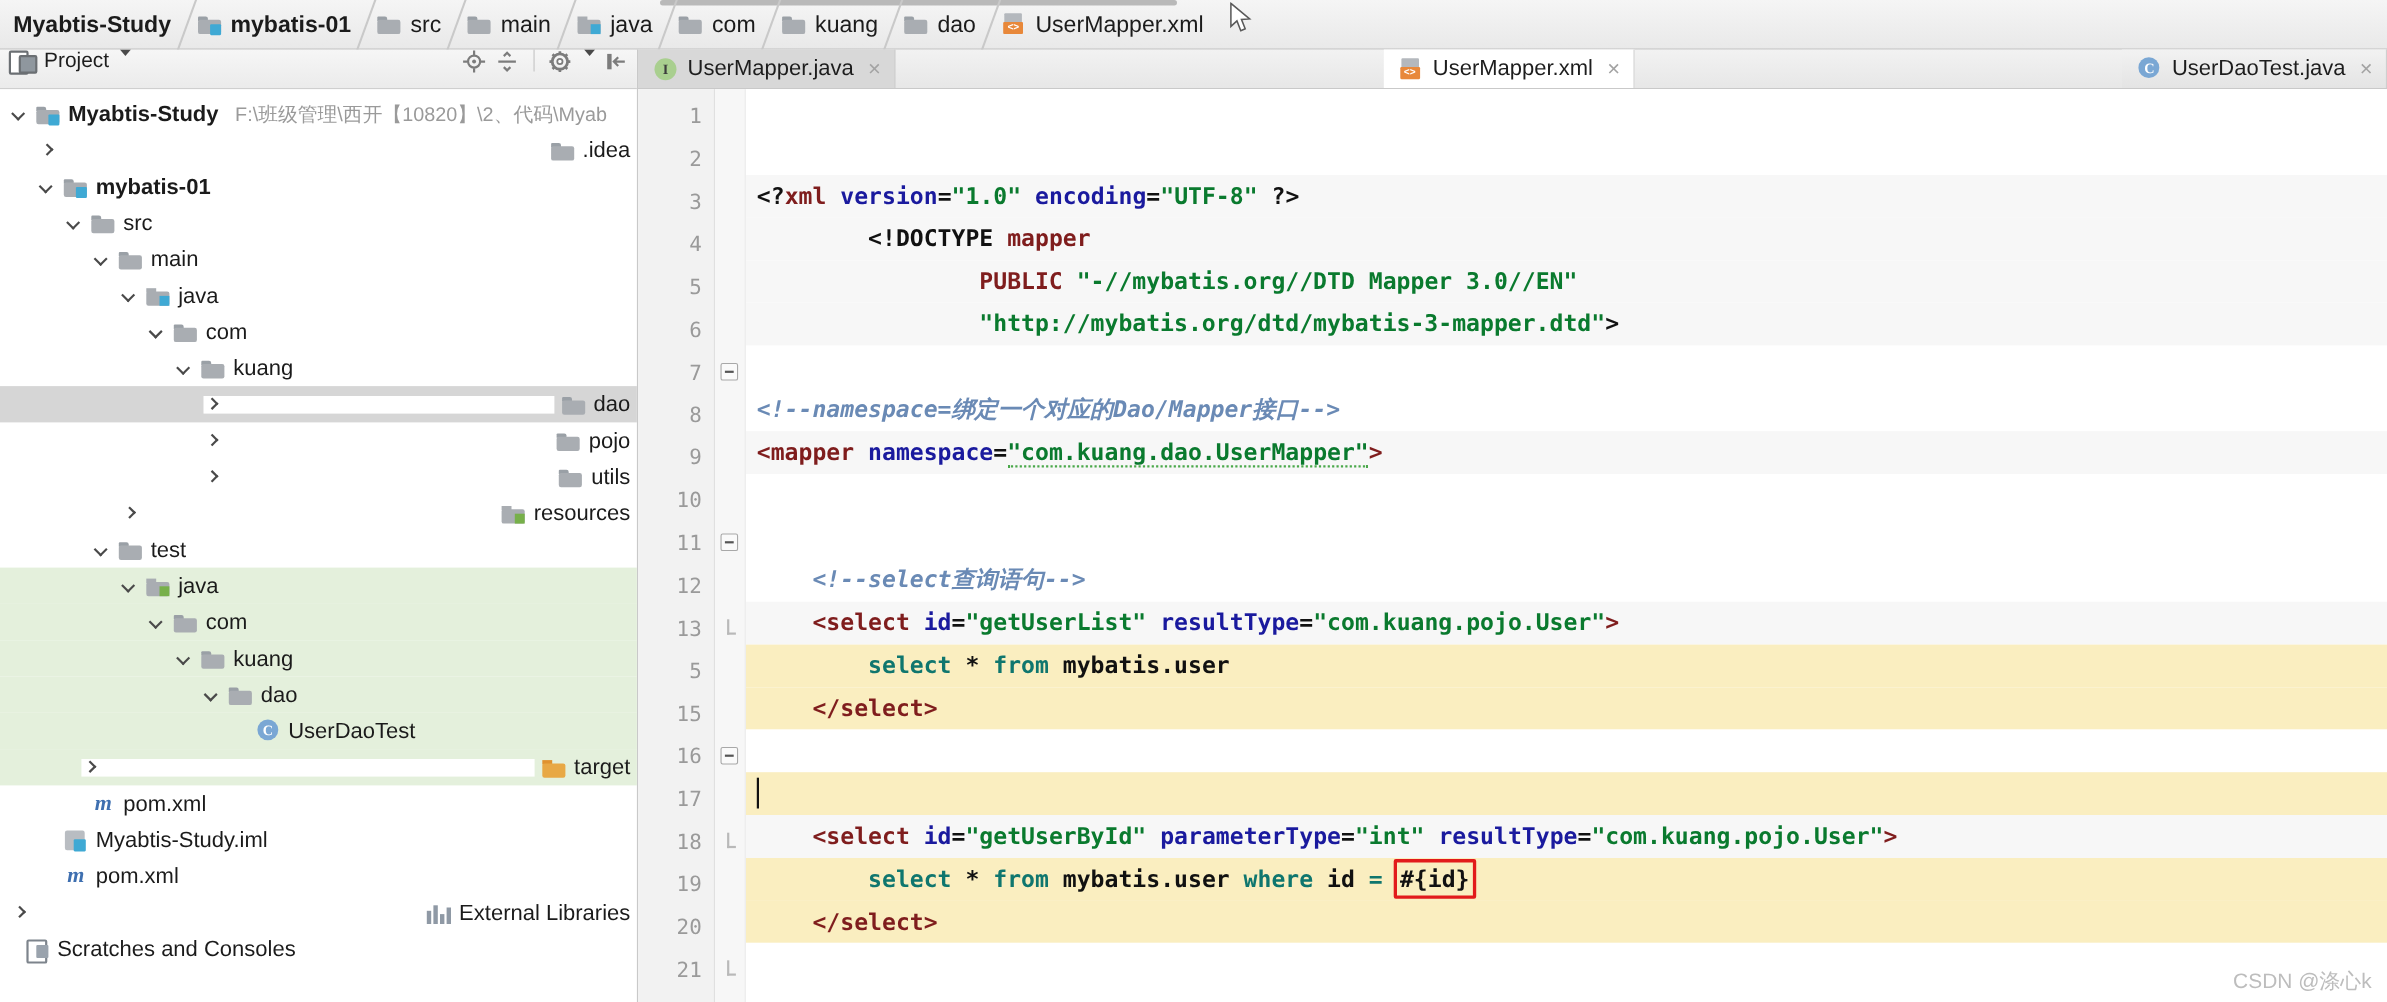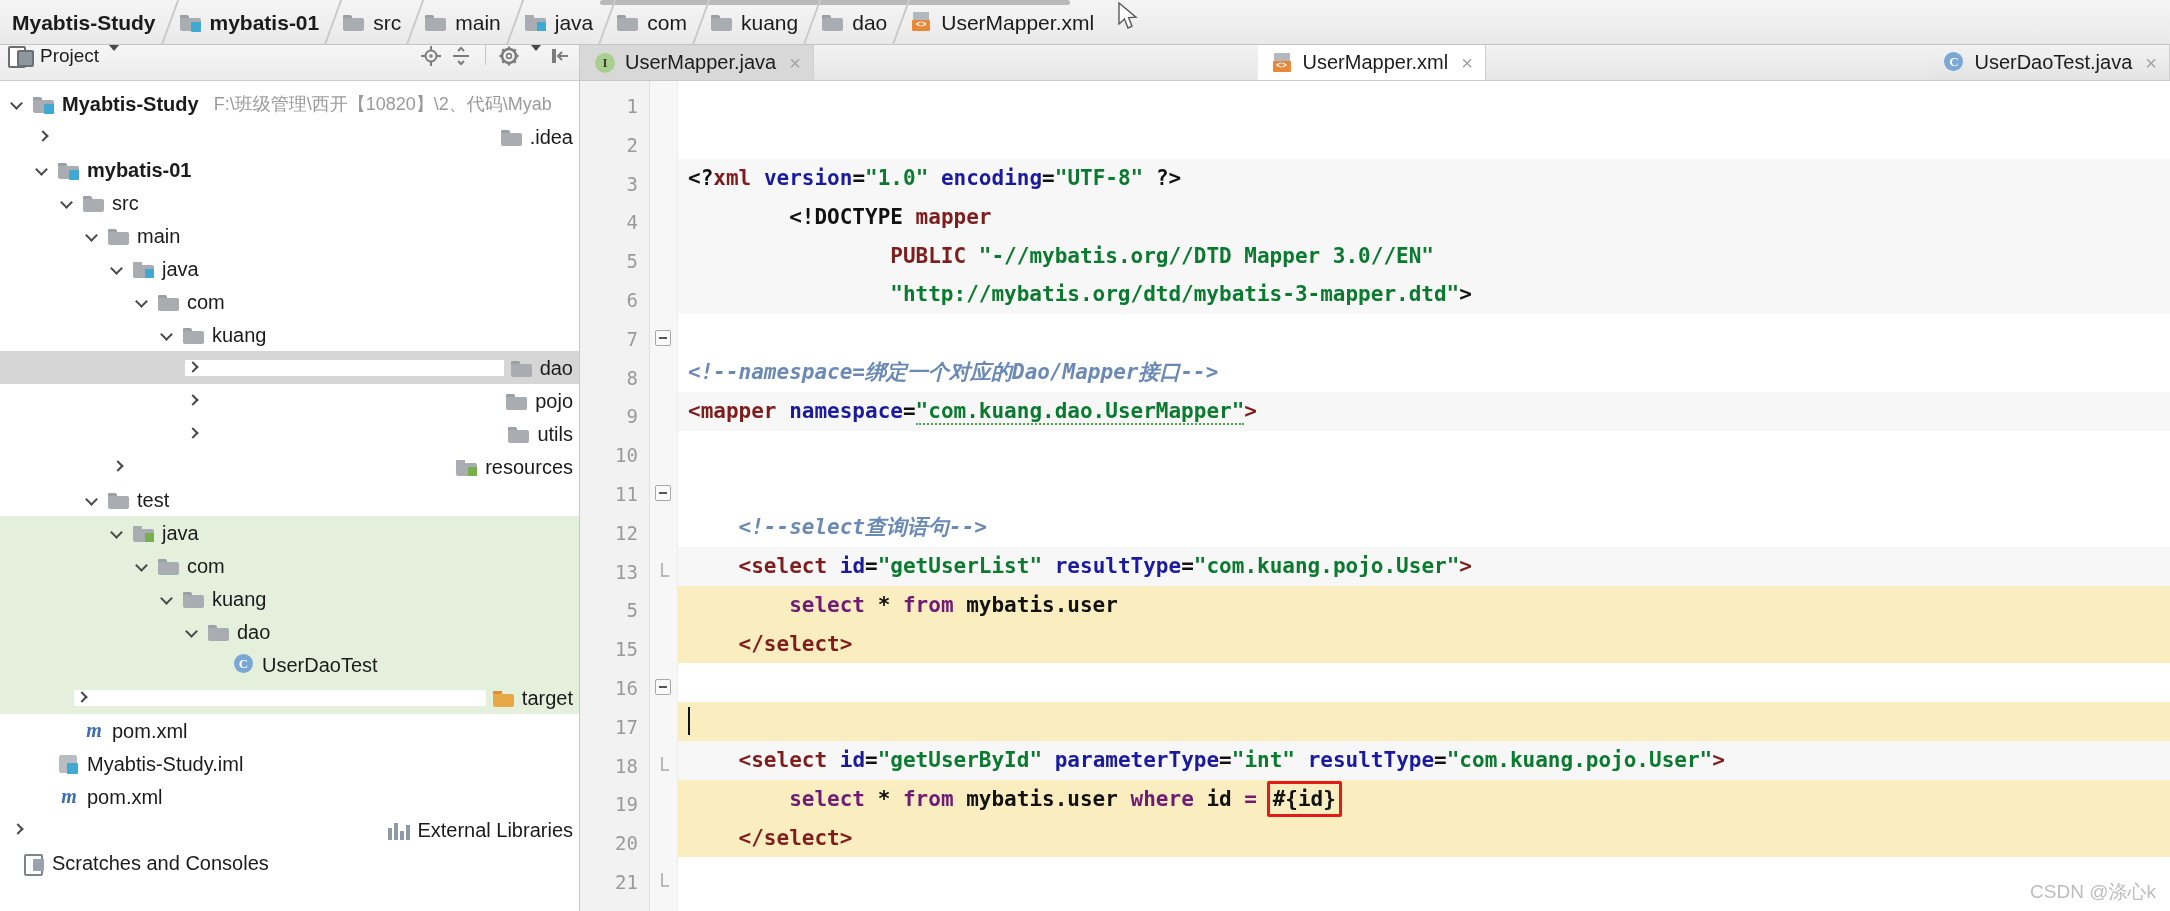--- a/index.html
+++ b/index.html
@@ -223,21 +223,21 @@
   .cline { height:38.8px; line-height:38.8px; padding-left:10px; position:relative; }
   .cline.hl { background:#faeec0; }
   .cline.hlsoft { background:#f7f7f7; }
   .seg { display:inline; }
   .t-tag   { color:#7f1d1d; font-weight:bold; }
   .t-attr  { color:#1a1a9e; font-weight:bold; }
   .t-str   { color:#0a7a2e; font-weight:bold; }
   .t-plain { color:#111111; font-weight:bold; }
   .t-cmt   { color:#6a8ab5; font-style:italic; font-weight:bold; }
   .t-punct { color:#111111; font-weight:bold; }
-  .t-sql   { color:#701a75; font-weight:bold; }
+  .t-sql   { color:#0f766e; font-weight:bold; }
   .squig { border-bottom:2px dotted #4aa84a; }
 
   .caret {
     position:absolute; width:2px; height:28px; background:#111; left:10px; top:6px;
   }
   .redbox {
     display:inline-block; border:3px solid #e21b1b; padding:0 3px; margin:0 -3px;
     line-height:30px; border-radius:2px;
   }
   .annot {

